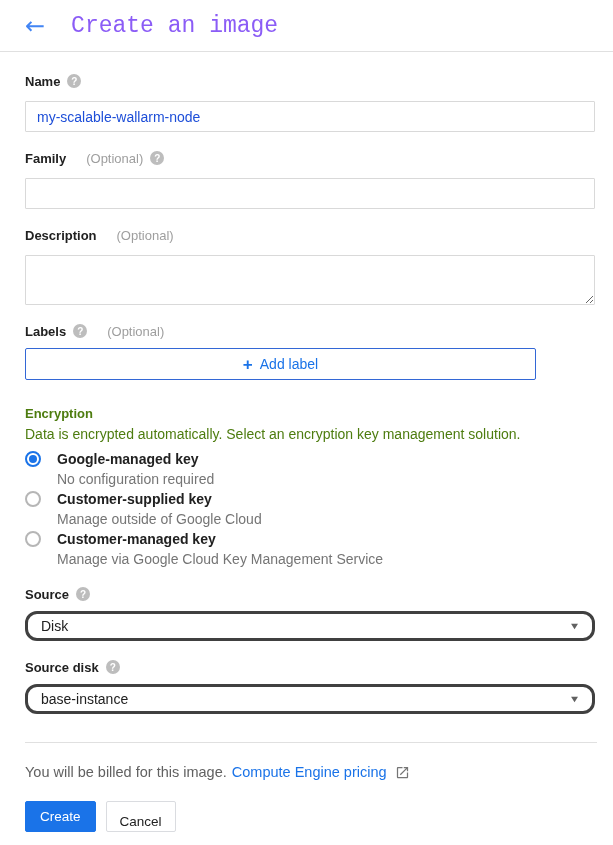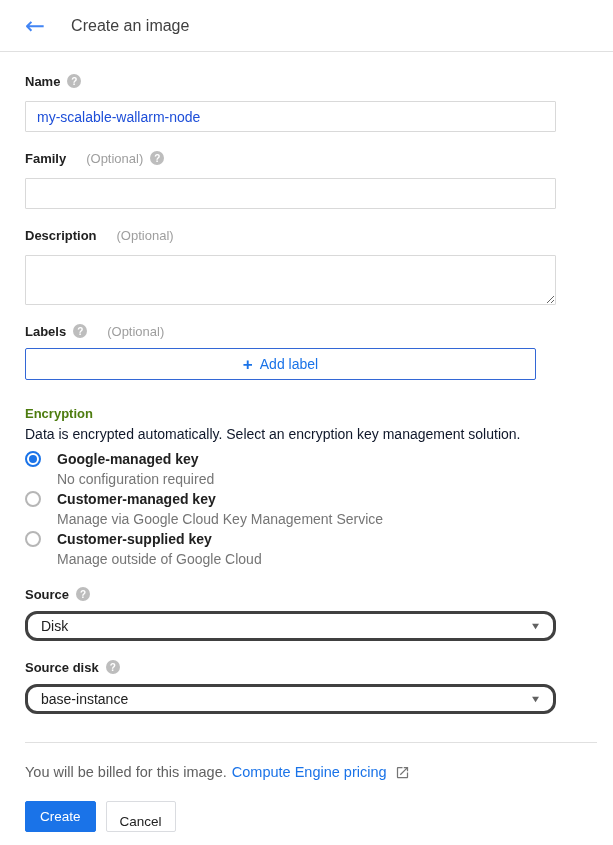--- a/index.html
+++ b/index.html
@@ -16,24 +16,24 @@
     display: flex; align-items: center;
     padding-left: 25px;
     border-bottom: 1px solid #e0e0e0;
   }
   .back-btn {
     background: none; border: none; cursor: pointer;
     color: #4285f4; font-size: 24px; line-height: 24px;
     padding: 0; margin-right: 26px;
     font-family: "DejaVu Sans", sans-serif;
   }
-  .page-title { font-size: 16px; font-weight: 400; color: #404040; }
-
-  
-  .content { padding: 21px 57px 0 25px; }
+  .page-title { font-size: 23px; font-weight: 400; color: #8b5cf6; font-family: Liberation Mono, monospace; }
+
+  
+  .content { padding: 21px 18px 0 25px; }
   .group { margin-bottom: 18px; }
   .label-row { display: flex; align-items: center; height: 16px; }
   .lbl { font-size: 13px; font-weight: 700; color: #212121; }
   .optional { font-size: 13px; color: #9e9e9e; margin-left: 20px; font-weight: 400; }
   .help {
     display: inline-flex; align-items: center; justify-content: center;
     width: 14px; height: 14px; border-radius: 50%;
     background: #bdbdbd; color: #fff;
     font-size: 10px; font-weight: 700;
     margin-left: 7px; cursor: pointer; flex: none;
@@ -60,21 +60,21 @@
     color: #1a73e8; font-size: 14px; font-weight: 500;
     font-family: "Liberation Sans", sans-serif;
     display: flex; align-items: center; justify-content: center;
     cursor: pointer;
   }
   .plus-glyph { font-size: 17px; font-weight: 700; margin-right: 7px; line-height: 1; }
 
   
   .section { margin-top: 26px; }
   .section-heading { font-size: 13px; font-weight: 700; color: #4d7c0f; }
-  .section-desc { font-size: 14px; color: #0f172a; margin-top: 4px; line-height: 18px; }
+  .section-desc { font-size: 14px; color: #4d7c0f; margin-top: 4px; line-height: 18px; }
   .radio-list { margin-top: 6px; }
   .radio-option { display: flex; align-items: flex-start; cursor: pointer; }
   .radio-col { width: 32px; padding-top: 2px; flex: none; }
   .radio-circle {
     display: block; width: 16px; height: 16px; border-radius: 50%;
     border: 2px solid #b6b6b6; position: relative; background: #fff;
   }
   .radio-circle.selected { border-color: #1a73e8; }
   .radio-circle.selected::after {
     content: ""; position: absolute; left: 2px; top: 2px;
@@ -178,32 +178,32 @@
           <div class="radio-label">Google-managed key</div>
           <div class="radio-sub">No configuration required</div>
         </div>
       </div>
 
       <div class="radio-option">
         <span class="radio-col">
             <span class="radio-circle"></span>
           </span>
         <div>
-          <div class="radio-label">Customer-managed key</div>
-          <div class="radio-sub">Manage via Google Cloud Key Management Service</div>
+          <div class="radio-label">Customer-supplied key</div>
+          <div class="radio-sub">Manage outside of Google Cloud</div>
         </div>
       </div>
 
       <div class="radio-option">
         <span class="radio-col">
             <span class="radio-circle"></span>
           </span>
         <div>
-          <div class="radio-label">Customer-supplied key</div>
-          <div class="radio-sub">Manage outside of Google Cloud</div>
+          <div class="radio-label">Customer-managed key</div>
+          <div class="radio-sub">Manage via Google Cloud Key Management Service</div>
         </div>
       </div>
 
     </div>
   </div>
 
   <div class="group group-select">
     <div class="label-row">
       <span class="lbl">Source</span>
       <span class="help">?</span>

